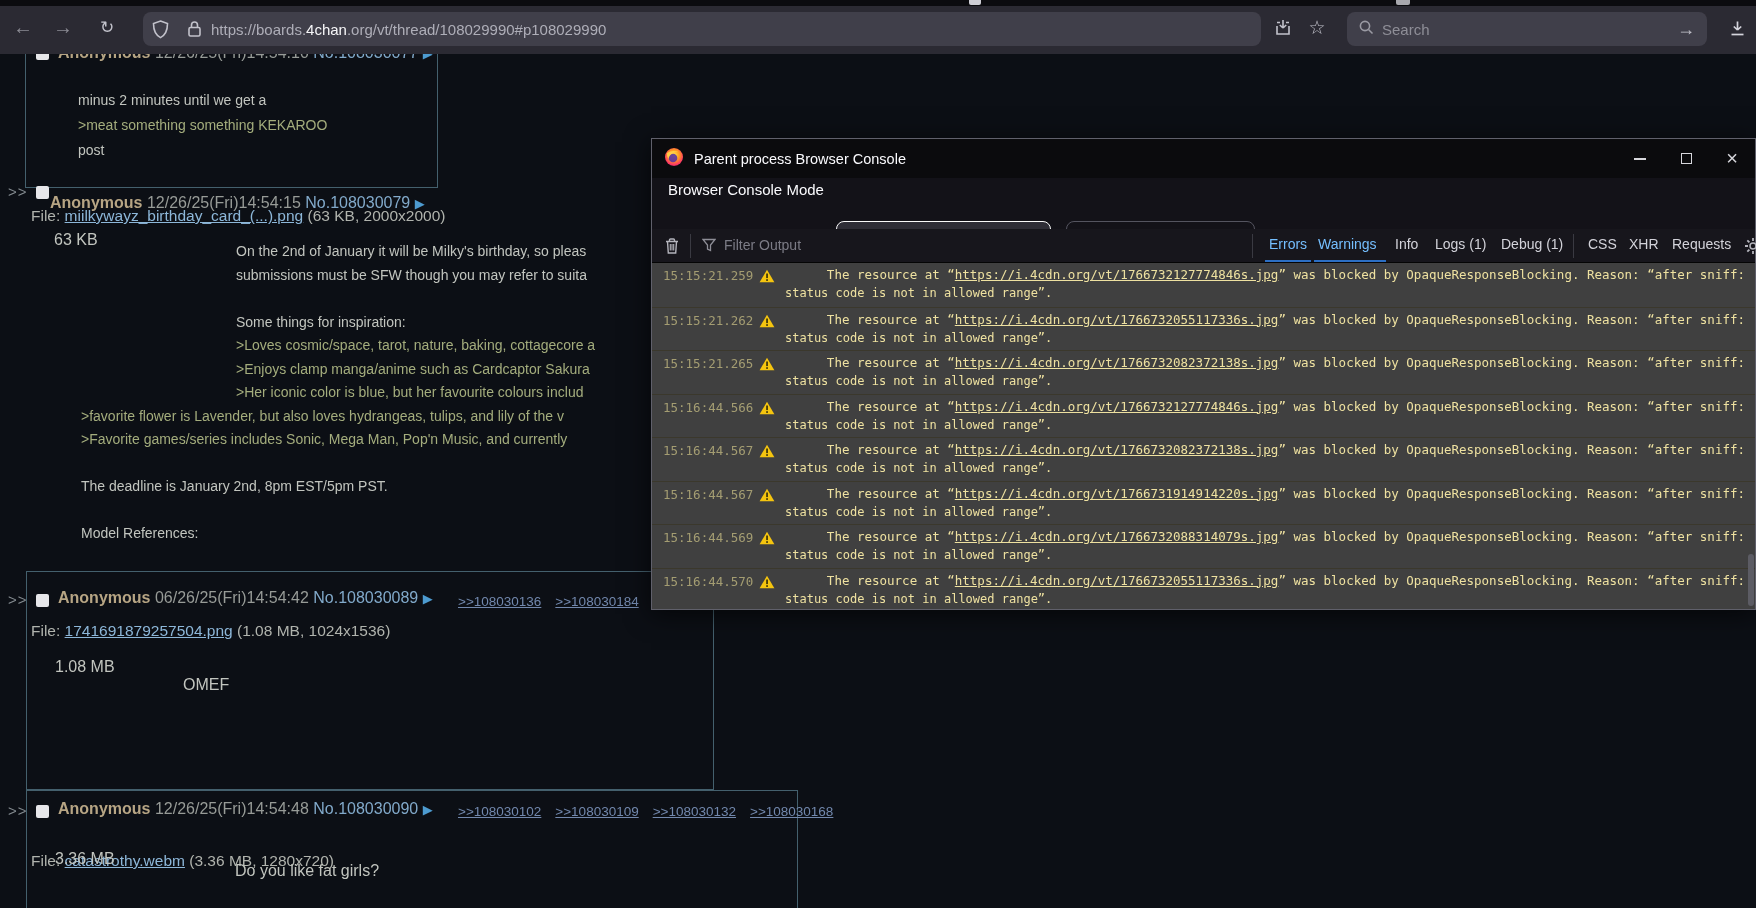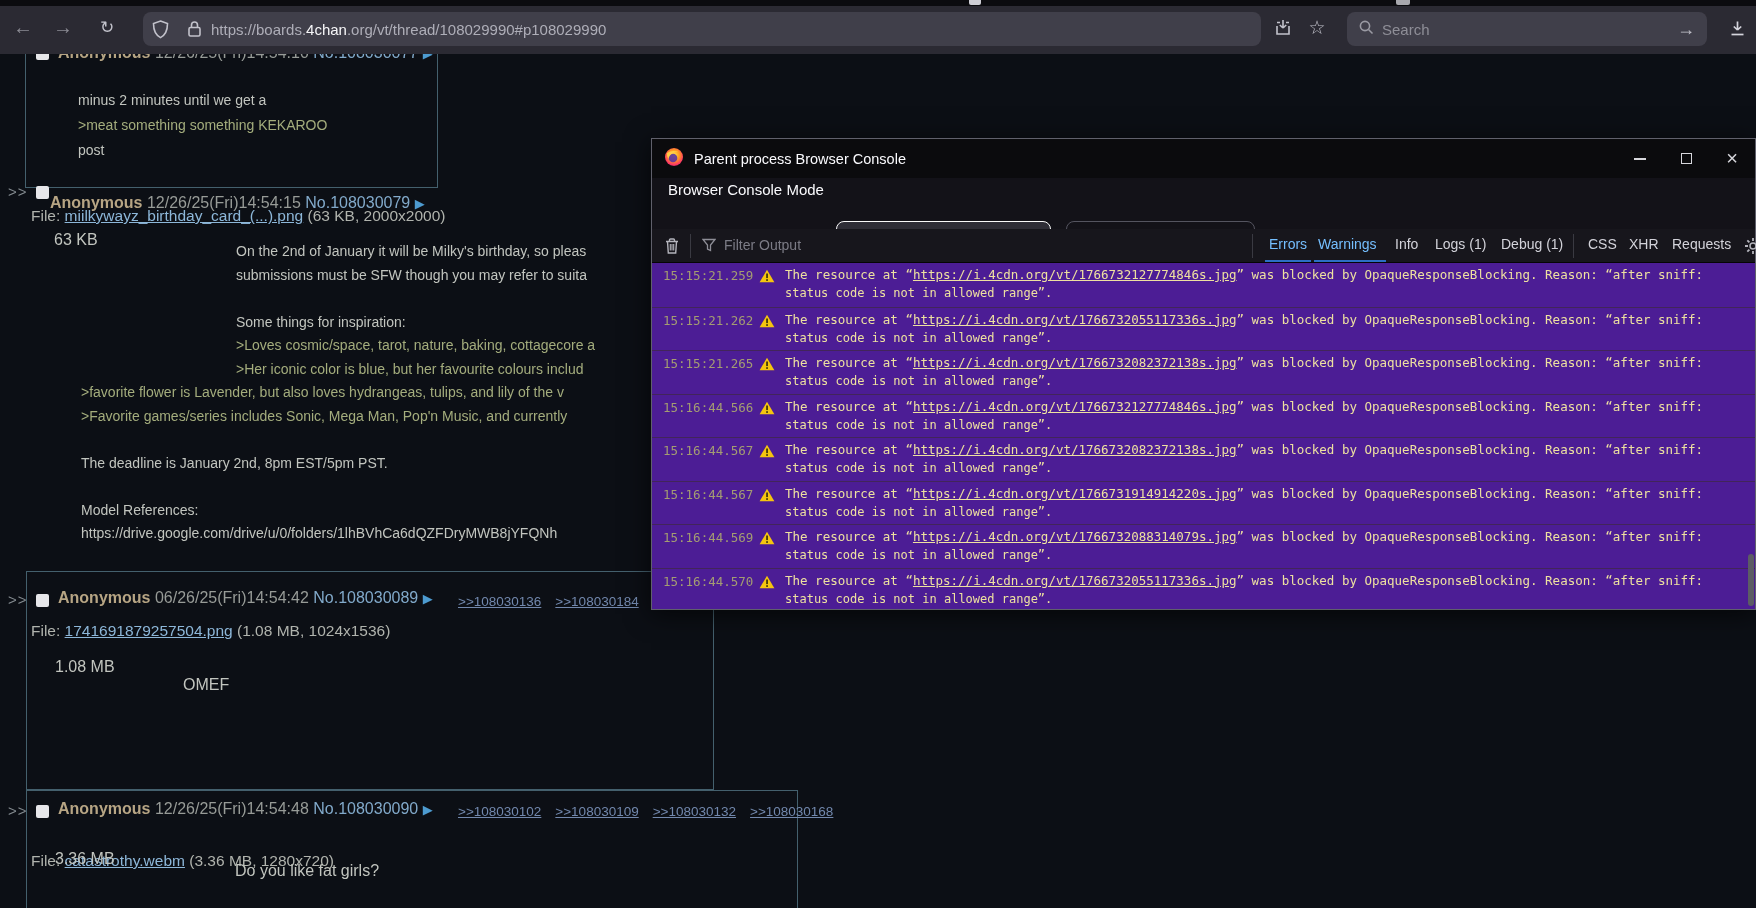--- a/index.html
+++ b/index.html
@@ -88,22 +88,22 @@
   .vsep { position:absolute; top:5px; width:1px; height:24px; background:#3a3a42; }
   #sep0 { left:38px; }
   #funnel { position:absolute; left:50px; top:9px; }
   #filter-ph { position:absolute; left:72px; top:8px; font-size:14px; color:#7c7c86; }
   .ctab { position:absolute; top:7px; font-size:14px; color:#d3d3da; cursor:pointer; white-space:nowrap; }
   .ctab.active { color:#75bfff; }
   .tab-underline { position:absolute; top:31px; height:2px; background:#2c6fc4; }
   #sep1 { left:600px; } #sep2 { left:921px; }
   #gear-partial { position:absolute; right:-7px; top:8px; }
 
-  #c-msgs { position:absolute; left:0; top:124px; right:0; bottom:0; background:#4c1d95; overflow:hidden;
-            font-family:"DejaVu Sans Mono", monospace; }
+  #c-msgs { position:absolute; left:0; top:124px; right:0; bottom:0; background:#404040; overflow:hidden;
+            font-family:"DejaVu Sans Mono", monospace;text-align:right; }
   .crow { position:relative; height:43.5px; border-top:1px solid #36301575; }
   .crow:first-child { border-top:none; }
   .crow .ts { position:absolute; left:11px; top:5px; font-size:12.5px; color:#a49d72; }
   .crow .wicon { position:absolute; left:107px; top:5px; }
   .crow .l1 { position:absolute; left:133px; top:4px; right:10px; font-size:12.5px; color:#eee1a0; white-space:nowrap; overflow:hidden; }
   .crow .l2 { position:absolute; left:133px; top:23px; font-size:12px; color:#eee1a0; white-space:nowrap; }
   .crow .url { color:#eee1a0; text-decoration:underline; cursor:pointer; }
   #c-scrollthumb { position:absolute; right:1px; bottom:3px; width:6px; height:52px; background:#5c5c64; border-radius:3px; }
 </style>
 </head>
@@ -140,28 +140,28 @@
       <span class="filelink">miilkywayz_birthday_card_(...).png</span>
       <span>(63 KB, 2000x2000)</span>
     </div>
     <div class="thumb-alt" style="left:54px; top:231px;">63 KB</div>
     <div id="body079" class="pbody" style="left:81px; top:240px;">
         <div class="bl ind">On the 2nd of January it will be Milky's birthday, so pleas</div>
         <div class="bl ind">submissions must be SFW though you may refer to suita</div>
         <div class="bl ind"></div>
         <div class="bl ind">Some things for inspiration:</div>
         <div class="bl ind green">&gt;Loves cosmic/space, tarot, nature, baking, cottagecore a</div>
+        <div class="bl ind green">&gt;Enjoys clamp manga/anime such as Cardcaptor Sakura</div>
         <div class="bl ind green">&gt;Her iconic color is blue, but her favourite colours includ</div>
         <div class="bl green">&gt;favorite flower is Lavender, but also loves hydrangeas, tulips, and lily of the v</div>
         <div class="bl green">&gt;Favorite games/series includes Sonic, Mega Man, Pop'n Music, and currently</div>
         <div class="bl"></div>
         <div class="bl">The deadline is January 2nd, 8pm EST/5pm PST.</div>
         <div class="bl"></div>
         <div class="bl">Model References:</div>
-        <div class="bl">https://drive.google.com/drive/u/0/folders/1lhBVhCa6dQZFDryMWB8jYFQNh</div>
       </div>
 
     <div id="box089" class="post-border"></div>
     <div class="pmarker" style="left:8px; top:591px;">&gt;&gt;</div>
     <div class="pcheck" style="left:36px; top:594px;"></div>
     <div class="phead" style="left:58px; top:589px;">
       <span class="pname">Anonymous</span>
       <span class="pdate">06/26/25(Fri)14:54:42</span>
       <span class="pno">No.108030089</span>
       <span class="parrow">▶</span>

